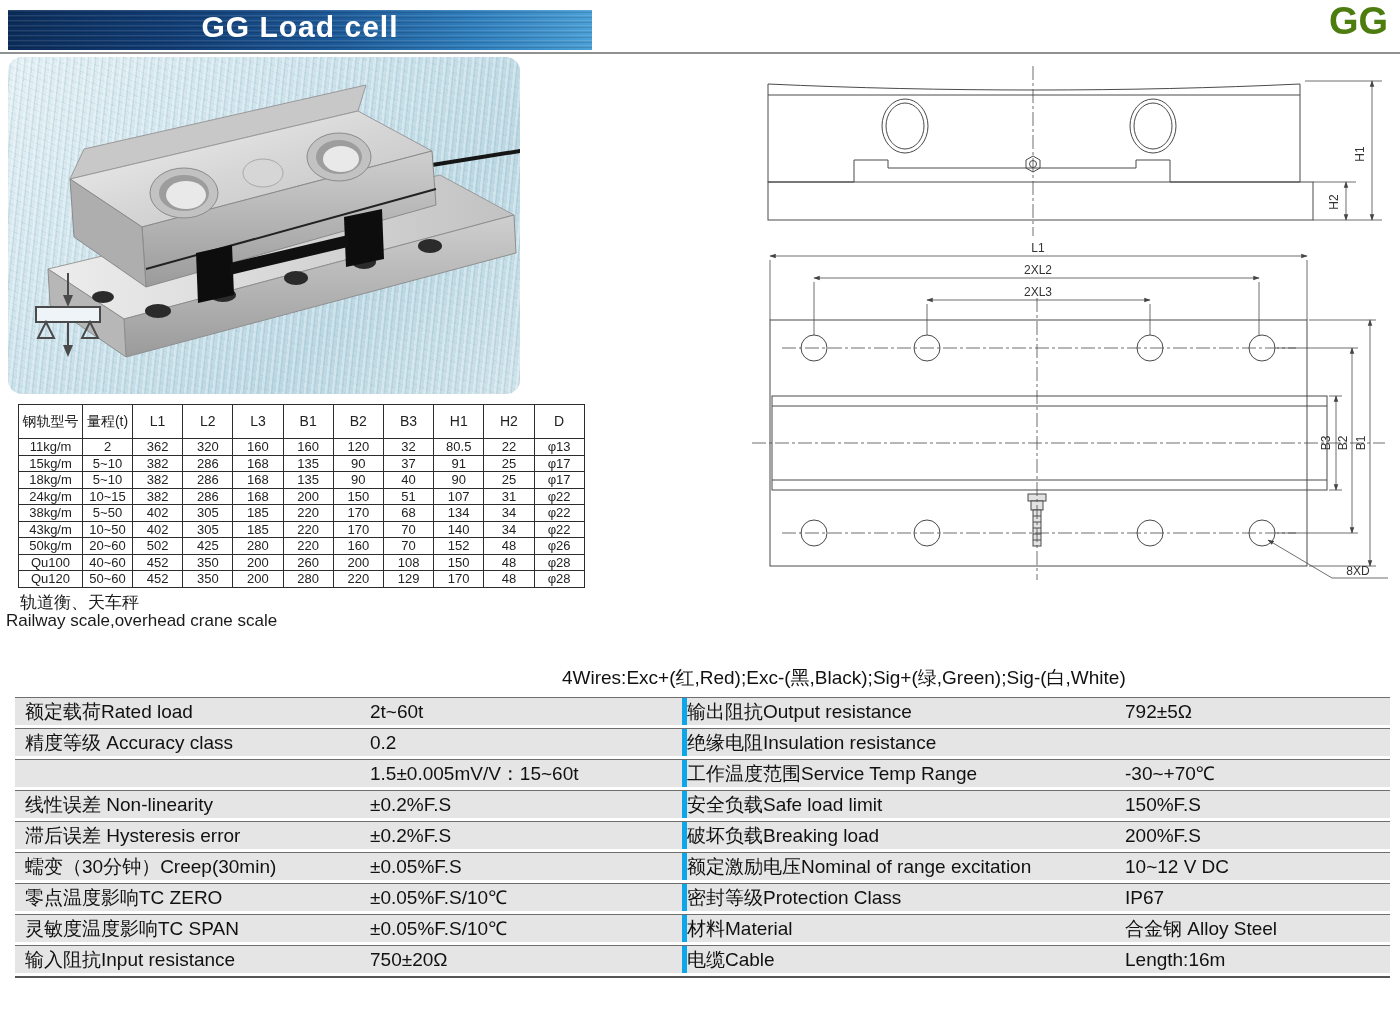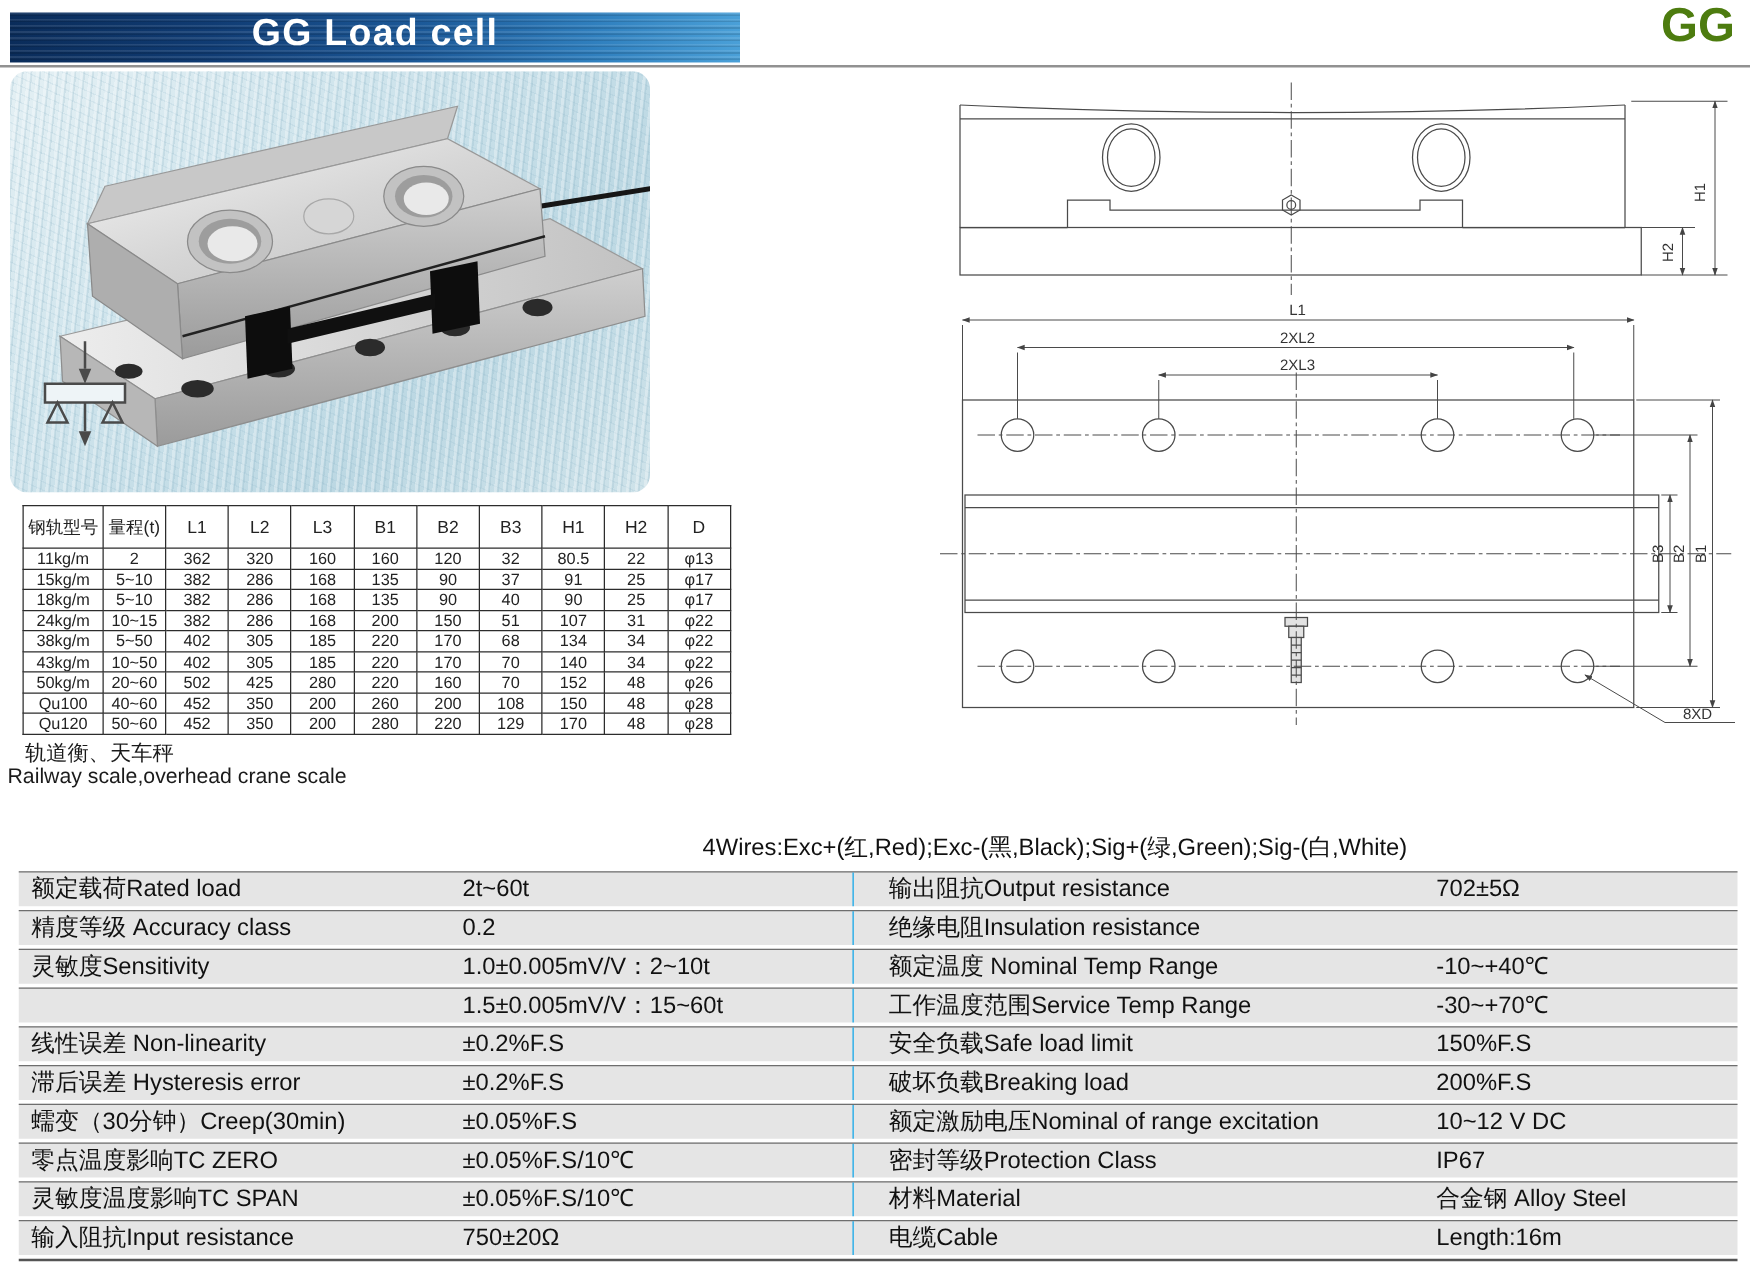--- a/index.html
+++ b/index.html
@@ -46,21 +46,21 @@
   .section-title{position:absolute;left:17px;top:636px;font-size:46px;line-height:50px;
       letter-spacing:0.5px;color:#111;}
   .wiring{position:absolute;left:562px;top:665px;font-size:19px;color:#111;}
 
   
   .param-table{position:absolute;left:15px;top:694px;width:1375px;}
   .prow{display:flex;height:27px;line-height:28px;background:#e5e5e5;
         border-top:1px solid #6e6e6e;margin-top:3px;font-size:19px;color:#111;}
   .prow .pl{width:345px;padding-left:10px;white-space:nowrap;overflow:hidden;}
   .prow .pv{width:312px;white-space:nowrap;overflow:hidden;}
-  .prow .prl{width:438px;padding-left:28px;border-left:1px solid #0ea5e9;white-space:nowrap;overflow:hidden;}
+  .prow .prl{width:438px;padding-left:0;border-left:5px solid #0ea5e9;white-space:nowrap;overflow:hidden;}
   .prow .prv{flex:1;white-space:nowrap;overflow:hidden;}
   .param-table::after{content:"";display:block;margin-top:3px;border-top:2px solid #555;}
 </style>
 </head>
 <body>
 
 <div class="page">
 
   <div class="header-bar">
     <span class="title">GG  Load cell</span>
@@ -400,32 +400,26 @@
   <div class="app-zh">轨道衡、天车秤</div>
   <div class="app-en">Railway scale,overhead crane scale</div>
 
   <div class="wiring">4Wires:Exc+(红,Red);Exc-(黑,Black);Sig+(绿,Green);Sig-(白,White)</div>
 
   <div class="param-table">
       <div class="prow">
         <div class="pl">额定载荷Rated load</div>
         <div class="pv">2t~60t</div>
         <div class="prl">输出阻抗Output resistance</div>
-        <div class="prv">702±5Ω</div>
+        <div class="prv">792±5Ω</div>
       </div>
       <div class="prow">
         <div class="pl">精度等级 Accuracy class</div>
         <div class="pv">0.2</div>
         <div class="prl">绝缘电阻Insulation resistance</div>
-      </div>
-      <div class="prow">
-        <div class="pl">灵敏度Sensitivity</div>
-        <div class="pv">1.0±0.005mV/V：2~10t</div>
-        <div class="prl">额定温度 Nominal Temp Range</div>
-        <div class="prv">-10~+40℃</div>
       </div>
       <div class="prow">
         <div class="pl"></div>
         <div class="pv">1.5±0.005mV/V：15~60t</div>
         <div class="prl">工作温度范围Service Temp Range</div>
         <div class="prv">-30~+70℃</div>
       </div>
       <div class="prow">
         <div class="pl">线性误差 Non-linearity</div>
         <div class="pv">±0.2%F.S</div>

